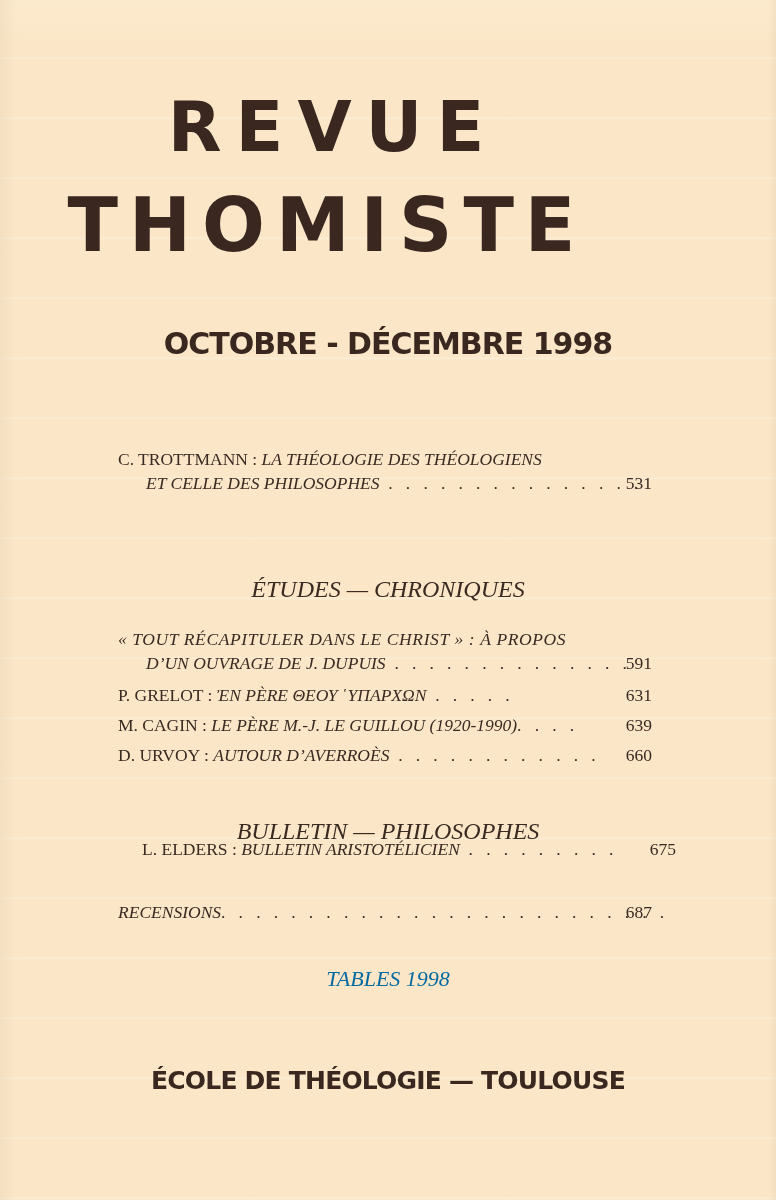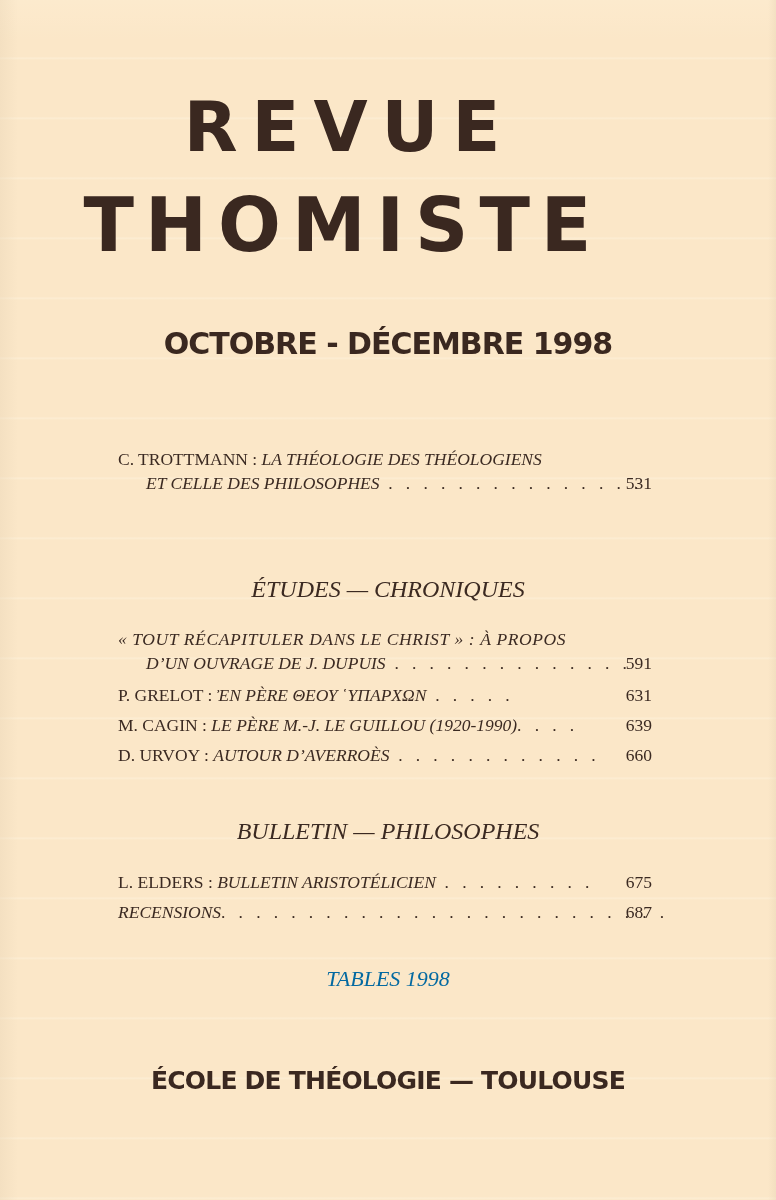--- a/index.html
+++ b/index.html
@@ -20,21 +20,21 @@
     .edge-left {
       position: absolute; left: 0; top: 0; bottom: 0; width: 18px;
       background: linear-gradient(90deg, rgba(230,210,180,0.35), rgba(0,0,0,0));
     }
     .edge-right {
       position: absolute; right: 0; top: 0; bottom: 0; width: 8px;
       background: linear-gradient(270deg, rgba(230,210,180,0.4), rgba(0,0,0,0));
     }
     .title {
       position: absolute;
-      left: 16px; width: 640px;
+      left: 0; width: 640px;
       text-align: center;
       font-family: "DejaVu Sans", sans-serif;
       font-weight: bold;
       color: #3a2820;
       line-height: 1;
     }
     .title-1 {
       top: 92px;
       font-size: 70px;
       letter-spacing: 14px;
@@ -164,21 +164,21 @@
     <span class="page">639</span>
   </div>
 
   <div class="entry" style="top:742px;">
     <span class="text">
       <span class="author">D. URVOY : </span><span class="article">AUTOUR D’AVERROÈS</span><span class="leader"> . . . . . . . . . . . .</span>
     </span>
     <span class="page">660</span>
   </div>
 
-  <div class="entry" style="top:869px;">
+  <div class="entry" style="top:836px;margin-left:24px;">
     <span class="text">
       <span class="author">L. ELDERS : </span><span class="article">BULLETIN ARISTOTÉLICIEN</span><span class="leader"> . . . . . . . . .</span>
     </span>
     <span class="page">675</span>
   </div>
 
   <div class="entry" style="top:899px;">
     <span class="text">
       <span class="article">RECENSIONS</span><span class="leader">. . . . . . . . . . . . . . . . . . . . . . . . . .</span>
     </span>

